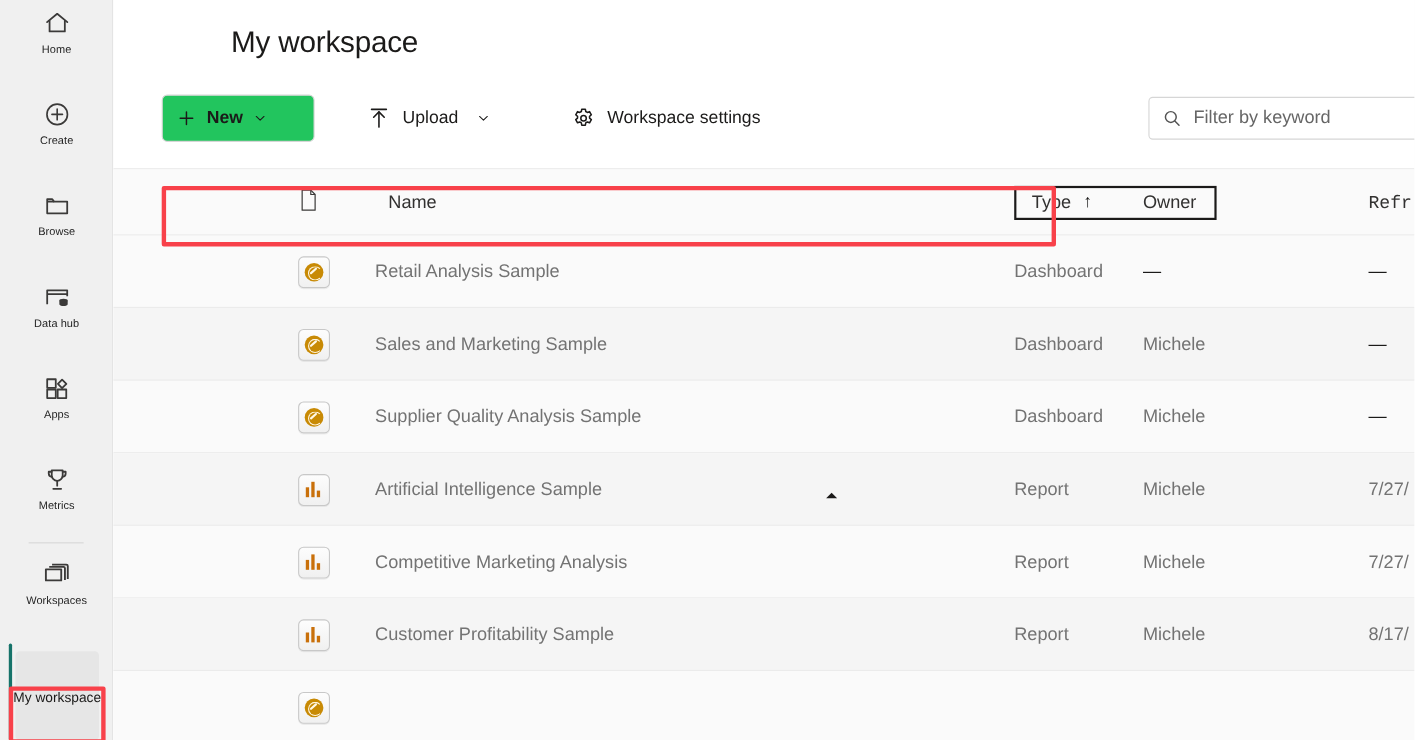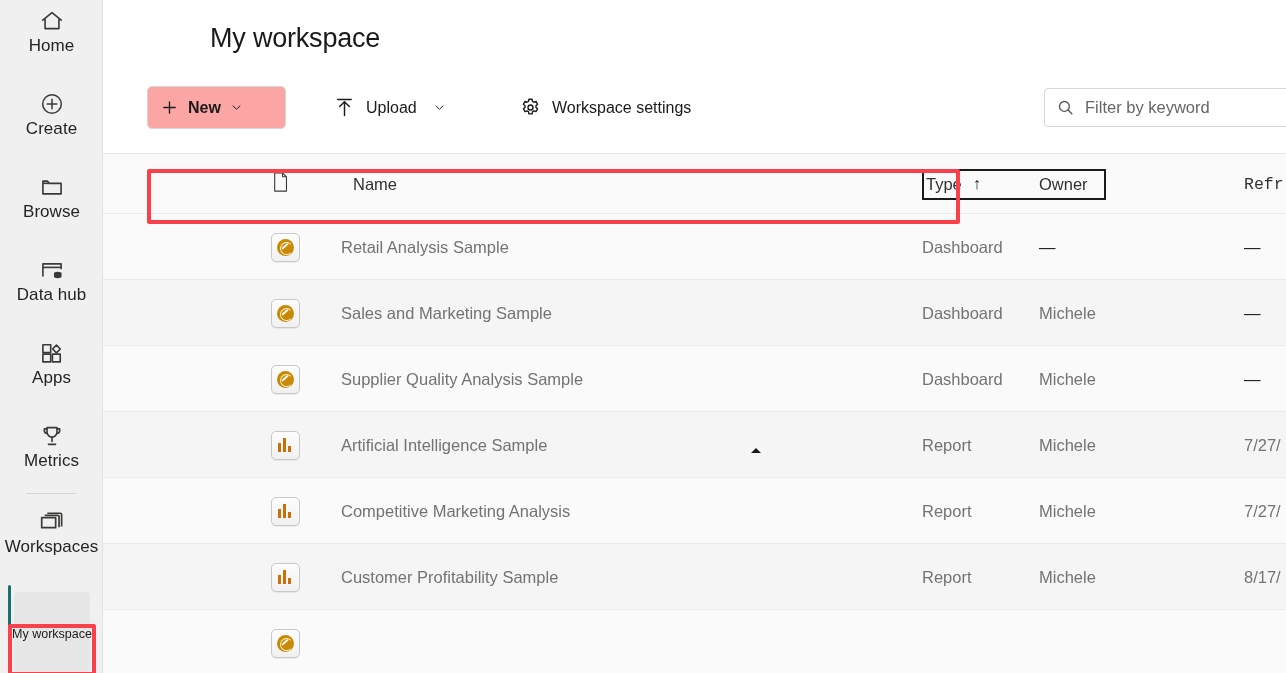--- a/index.html
+++ b/index.html
@@ -40,21 +40,21 @@
   }
   .nav-icon {
     height: 34px;
     display: flex;
     align-items: center;
     justify-content: center;
     color: #3b3a39;
   }
   .nav-icon svg { display: block; }
   .nav-label {
-    font-size: 17px;
+    font-size: 10px;
     line-height: 15px;
     color: #242424;
     text-align: left;
     max-width: 99px;
     letter-spacing: 0.05px;
   }
   .nav-divider {
     position: absolute;
     left: 26px; width: 50px;
     height: 1px;
@@ -117,21 +117,21 @@
     position: absolute;
     left: 0; top: 84px;
     width: 100%;
     height: 48px;
   }
   .btn-new {
     position: absolute;
     left: 44px; top: 2px;
     height: 43px;
     min-width: 139px;
-    background: #fca5a5;
+    background: #22c55e;
     border: 1px solid #d6d6d6;
     border-radius: 5px;
     display: flex;
     align-items: center;
     gap: 9px;
     padding: 0 26px 0 12px;
     cursor: pointer;
   }
   .btn-new .lbl {
     font-size: 16px;
@@ -214,21 +214,21 @@
     user-select: none;
   }
   .th-icon   { left: 168px; color:#3b3a39; }
   .th-name   { left: 250px; }
   .th-type   { left: 819px; }
   .th-owner  { left: 936px; }
   .th-refresh{ left: 1141px; font-family: Liberation Mono, monospace; }
   .th-type .inner {
     display: flex; align-items: center; gap: 11px;
     border: 2px solid #1b1a19;
-    padding: 4px 10px 4px 2px;
+    padding: 4px 10px 4px 14px;
     width: 184px;
     height: 31px;
     background: transparent;
   }
   .sort-arrow { font-size: 16px; color:#1b1a19; line-height: 1; }
 
   .row {
     position: relative;
     height: 66px;
     border-bottom: 1px solid #ebebeb;

